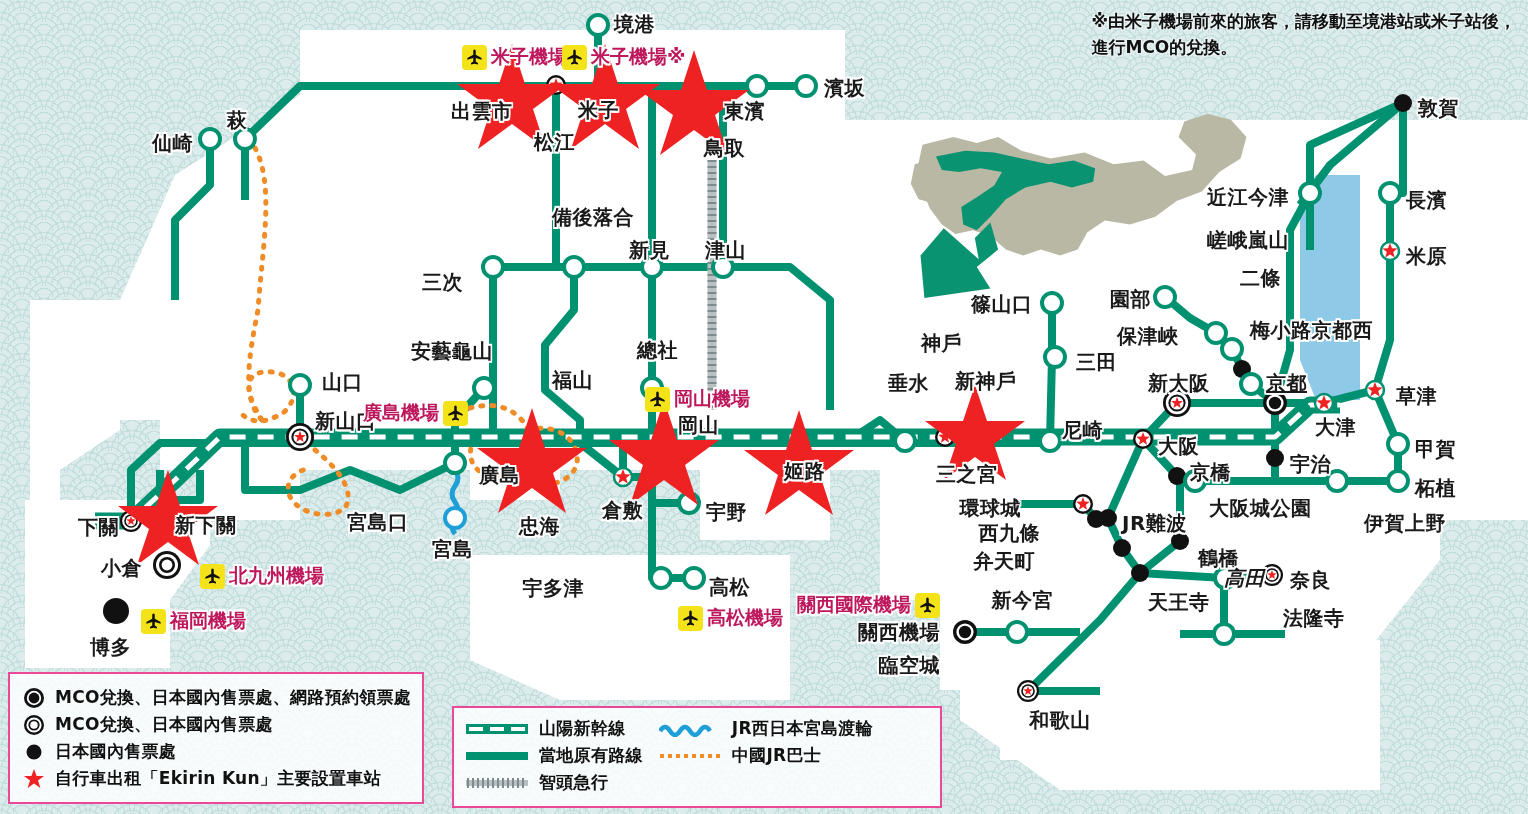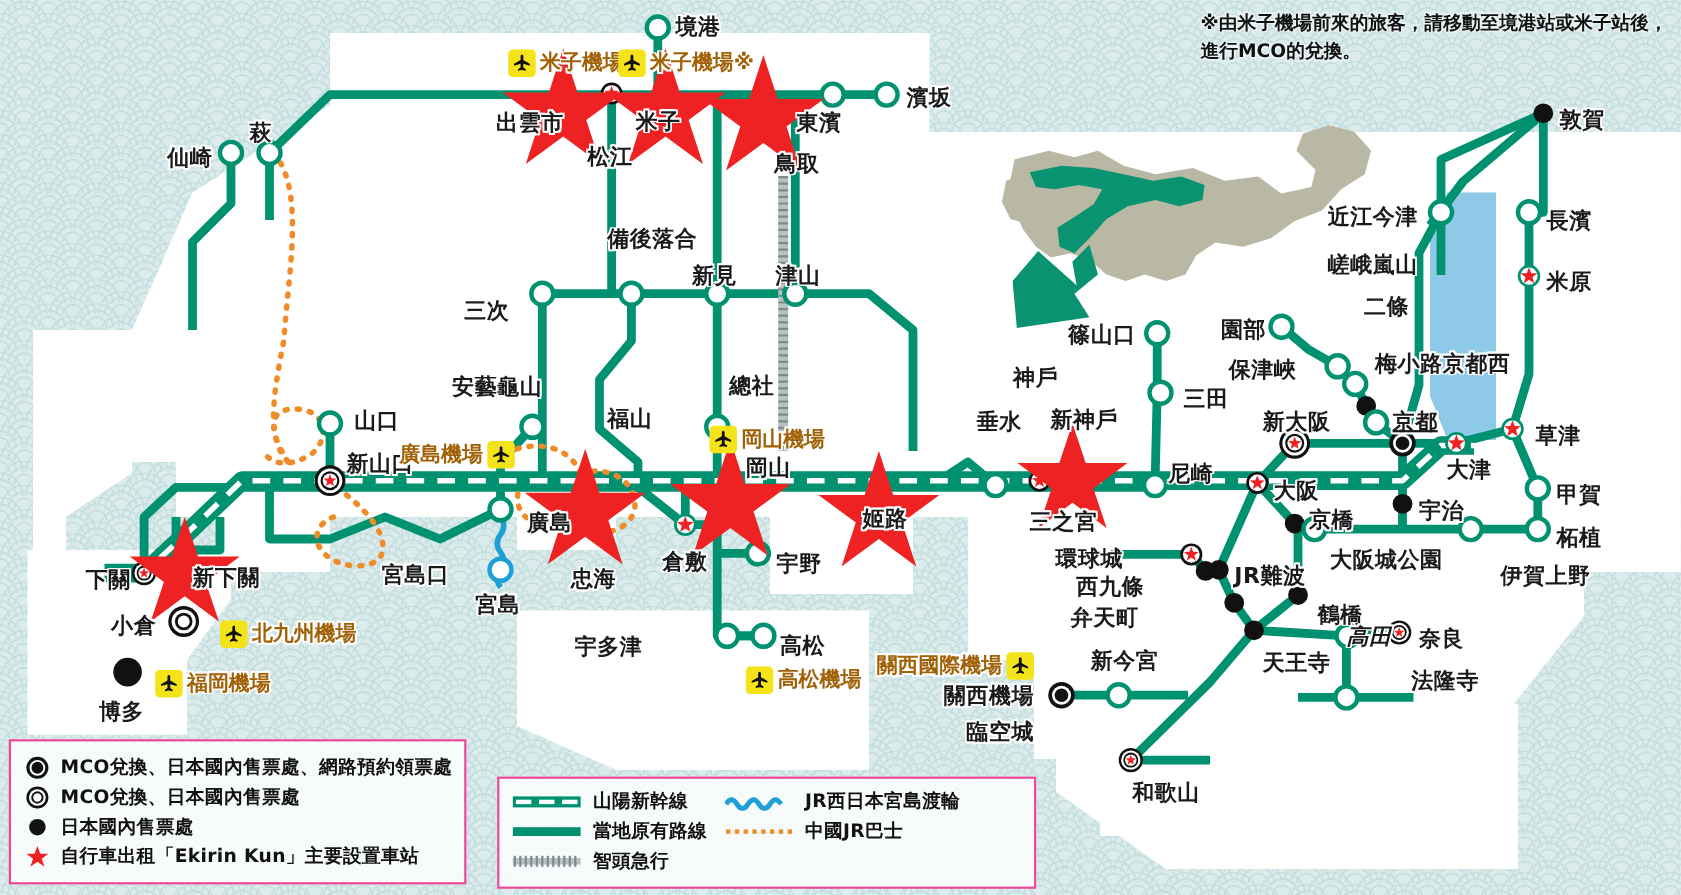--- a/index.html
+++ b/index.html
@@ -37,21 +37,21 @@
   
   .apt{
     position:absolute;display:flex;align-items:center;gap:4px;white-space:nowrap;
   }
   .apt .plane{
     width:25px;height:25px;background:#f5e319;border-radius:4px;
     display:flex;align-items:center;justify-content:center;flex:0 0 auto;
   }
   .apt .plane svg{width:19px;height:19px;display:block;}
   .apt .aname{
-    font-size:19px;font-weight:bold;color:#a16207;
+    font-size:19px;font-weight:bold;color:#be185d;
     text-shadow:-1.6px -1.6px 0 #fff,1.6px -1.6px 0 #fff,-1.6px 1.6px 0 #fff,1.6px 1.6px 0 #fff,
       -1.6px 0 0 #fff,1.6px 0 0 #fff,0 -1.6px 0 #fff,0 1.6px 0 #fff;
   }
   .apt.rev{flex-direction:row-reverse;}
 
   
   #note{
     position:absolute;right:12px;top:8px;text-align:left;
     font-size:17px;font-weight:bold;color:#111;line-height:1.55;
   }
@@ -472,21 +472,21 @@
       <div class="lbl" style="left: 534px; top: 132px;">松江</div>
       <div class="lbl" style="left: 578px; top: 100px;">米子</div>
       <div class="lbl" style="left: 704px; top: 138px;">鳥取</div>
       <div class="lbl" style="left: 724px; top: 101px;">東濱</div>
       <div class="lbl" style="left: 824px; top: 78px;">濱坂</div>
       <div class="lbl" style="left: 552px; top: 207px;">備後落合</div>
       <div class="lbl" style="left: 629px; top: 240px;">新見</div>
       <div class="lbl" style="left: 705px; top: 240px;">津山</div>
       <div class="lbl r" style="left: 463px; top: 272px;">三次</div>
       <div class="lbl" style="left: 411px; top: 341px;">安藝龜山</div>
-      <div class="lbl" style="left: 663px; top: 340px;">總社</div>
+      <div class="lbl" style="left: 637px; top: 340px;">總社</div>
       <div class="lbl" style="left: 552px; top: 370px;">福山</div>
       <div class="lbl" style="left: 322px; top: 372px;">山口</div>
       <div class="lbl" style="left: 315px; top: 411px;">新山口</div>
       <div class="lbl" style="left: 479px; top: 465px;">廣島</div>
       <div class="lbl" style="left: 347px; top: 512px;">宮島口</div>
       <div class="lbl" style="left: 432px; top: 539px;">宮島</div>
       <div class="lbl" style="left: 519px; top: 516px;">忠海</div>
       <div class="lbl" style="left: 602px; top: 500px;">倉敷</div>
       <div class="lbl" style="left: 678px; top: 415px;">岡山</div>
       <div class="lbl" style="left: 706px; top: 502px;">宇野</div>

